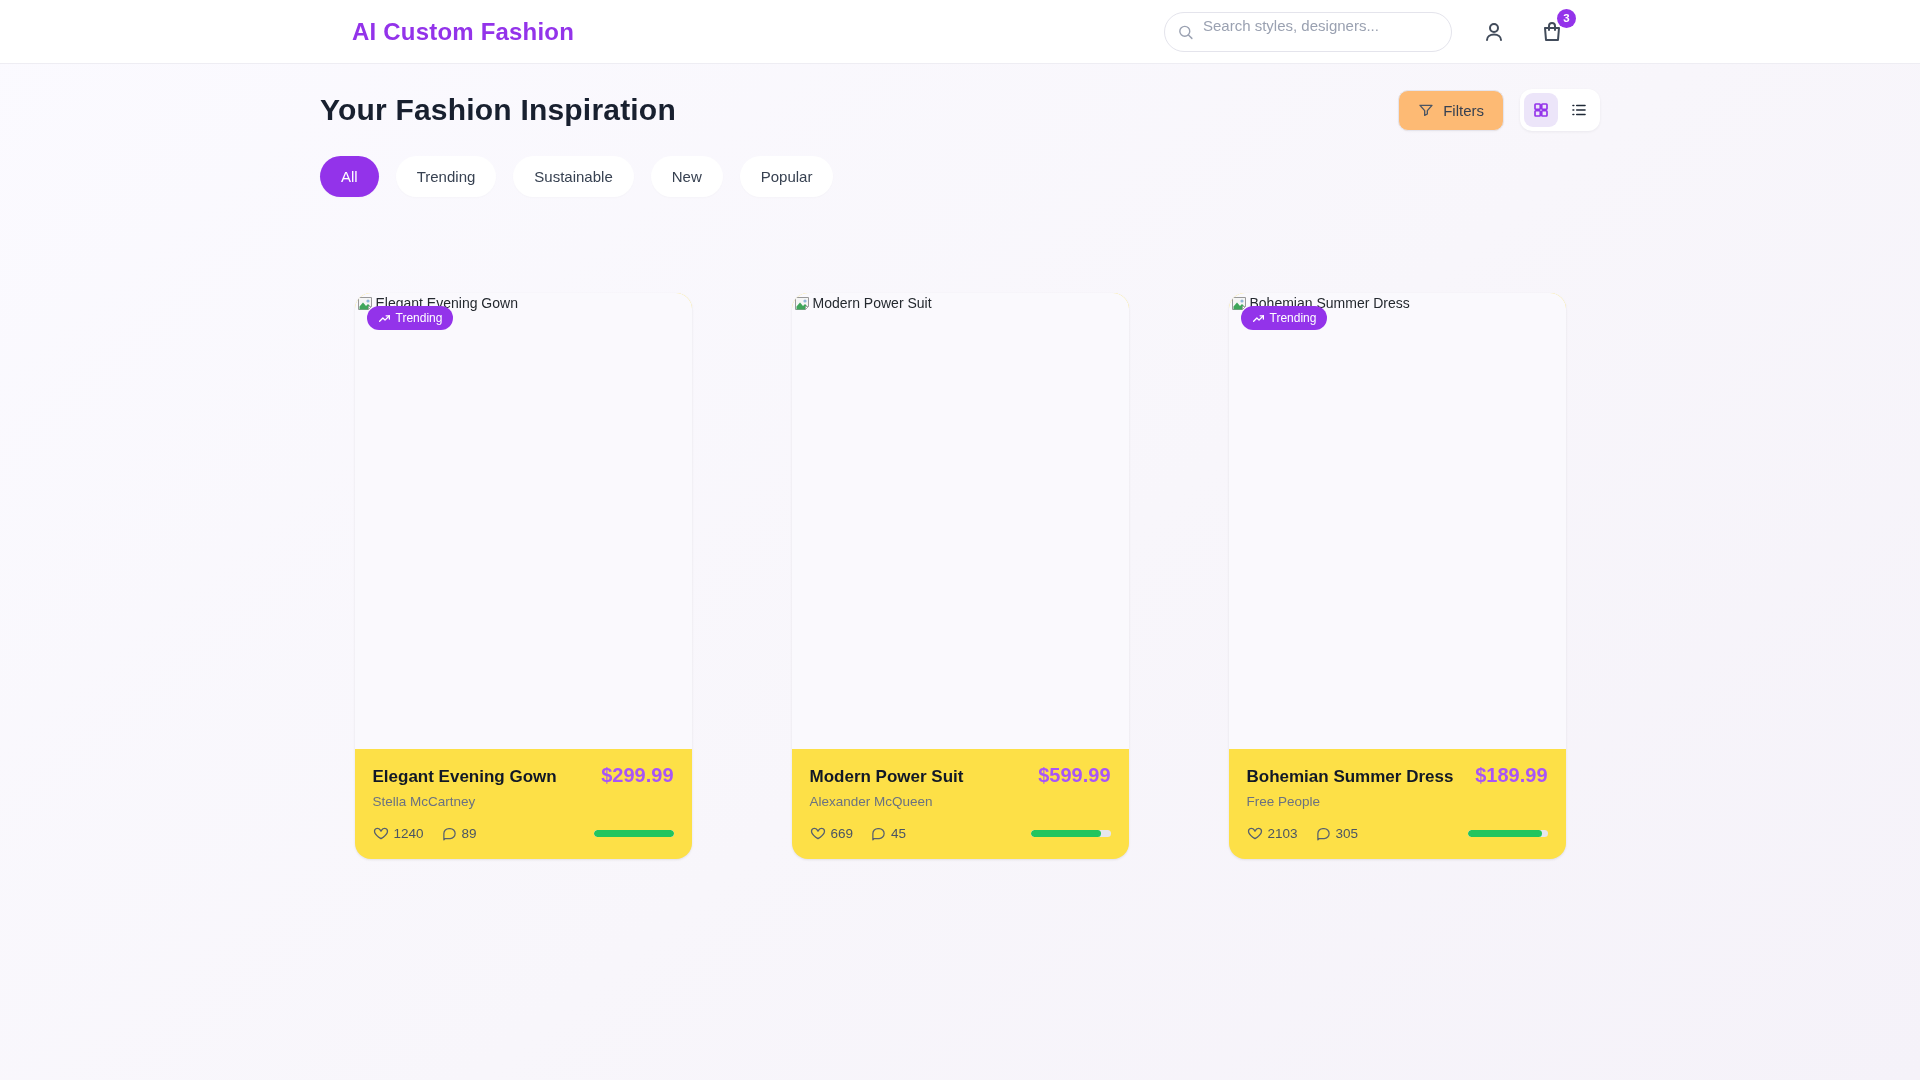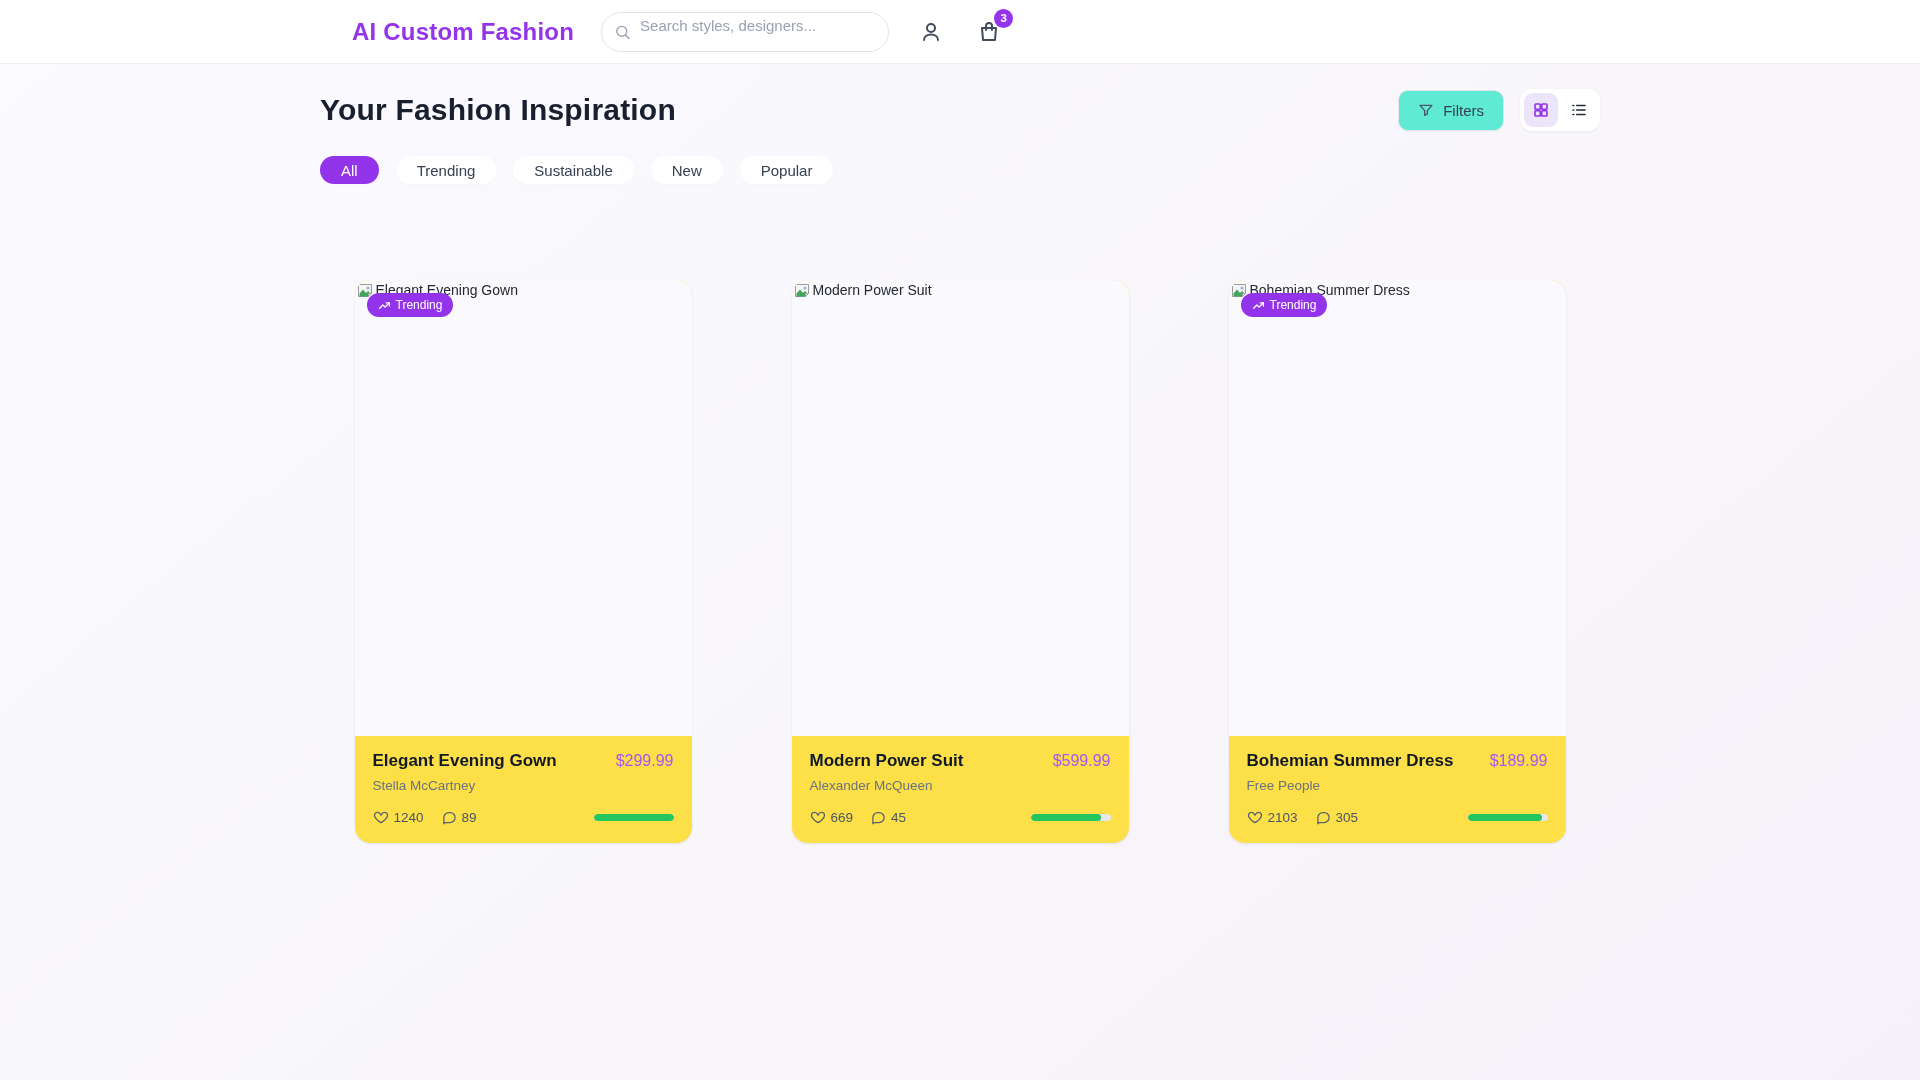--- a/index.html
+++ b/index.html
@@ -12,21 +12,21 @@
 
   
   .header {
     height: 64px;
     background: #ffffff;
     border-bottom: 1px solid #eeedf3;
   }
   .header-inner {
     max-width: 1280px; height: 100%;
     margin: 0 auto; padding: 0 32px;
-    display: flex; align-items: center;  gap: 27px;
+    display: flex; align-items: center; justify-content: space-between; gap: 27px;
   }
   .logo { font-size: 24px; font-weight: 800; color: #9333ea; letter-spacing: .2px; }
   .header-right { display: flex; align-items: center; gap: 26px; }
   .search-wrap { position: relative; }
   .search-wrap .s-icon {
     position: absolute; left: 13px; top: 50%; transform: translateY(-50%);
     display: flex; color: #9aa1b1;
   }
   .search-input {
     width: 288px; height: 40px;
@@ -54,41 +54,41 @@
   .main { max-width: 1280px; margin: 0 auto; }
   .page-head {
     margin-top: 25px;
     display: flex; align-items: center; justify-content: space-between;
   }
   .page-title { font-size: 30px; font-weight: 800; color: #18202f; letter-spacing: .2px; }
   .head-actions { display: flex; align-items: center; gap: 16px; }
   .filters-btn {
     height: 41px; padding: 0 19px;
     display: flex; align-items: center; gap: 9px;
-    background: #5eead4; border: 1px solid #e5e4ec; border-radius: 10px;
+    background: #fdba74; border: 1px solid #e5e4ec; border-radius: 10px;
     font-size: 15px; color: #374151; cursor: pointer;
     font-family: "Liberation Sans", sans-serif;
     box-shadow: 0 1px 2px rgba(17,24,39,.03);
   }
   .view-toggle {
     display: flex; align-items: center; gap: 4px;
     background: #ffffff; border-radius: 12px; padding: 4px;
     box-shadow: 0 1px 3px rgba(17,24,39,.06);
   }
   .view-btn {
     width: 34px; height: 34px; border: none; border-radius: 9px;
     display: flex; align-items: center; justify-content: center;
     background: transparent; cursor: pointer; color: #1f2937;
   }
   .view-btn.active { background: #ece5f9; color: #9333ea; }
 
   
   .chips { margin-top: 25px; display: flex; align-items: center; gap: 17px; }
   .chip {
-    height: 28px; padding: 0 21px; border: none; border-radius: 9999px;
+    height: 41px; padding: 0 21px; border: none; border-radius: 9999px;
     background: #ffffff; color: #374151;
     font-size: 15px; cursor: pointer;
     font-family: "Liberation Sans", sans-serif;
     box-shadow: 0 1px 2px rgba(17,24,39,.02);
   }
   .chip.active { background: #9333ea; color: #ffffff; }
 
   
   .grid {
     margin-top: 96px;
@@ -110,21 +110,21 @@
   .broken-img svg { flex: 0 0 auto; margin-top: 1px; }
   .trend-badge {
     position: absolute; top: 13px; left: 12px;
     display: flex; align-items: center; gap: 5px;
     background: #9333ea; color: #fff;
     font-size: 12px; border-radius: 9999px; padding: 5px 11px;
   }
   .card-body { padding: 15px 18px 18px; }
   .row-1 { display: flex; align-items: baseline; justify-content: space-between; }
   .p-name { font-size: 17px; font-weight: 700; color: #111827; }
-  .p-price { font-size: 16px; font-weight: 400; color: #a855f7; }
+  .p-price { font-size: 20px; font-weight: 700; color: #a855f7; }
   .p-designer { margin-top: 7px; font-size: 13.5px; color: #6b7280; }
   .row-3 {
     margin-top: 16px;
     display: flex; align-items: center; justify-content: space-between;
   }
   .stats { display: flex; align-items: center; gap: 18px; }
   .stat { display: flex; align-items: center; gap: 5px; color: #4b5563; font-size: 13.5px; }
   .stat svg { color: #57606e; }
   .progress-track {
     width: 80px; height: 7px; border-radius: 6px; background: #e7e7ee; overflow: hidden;

